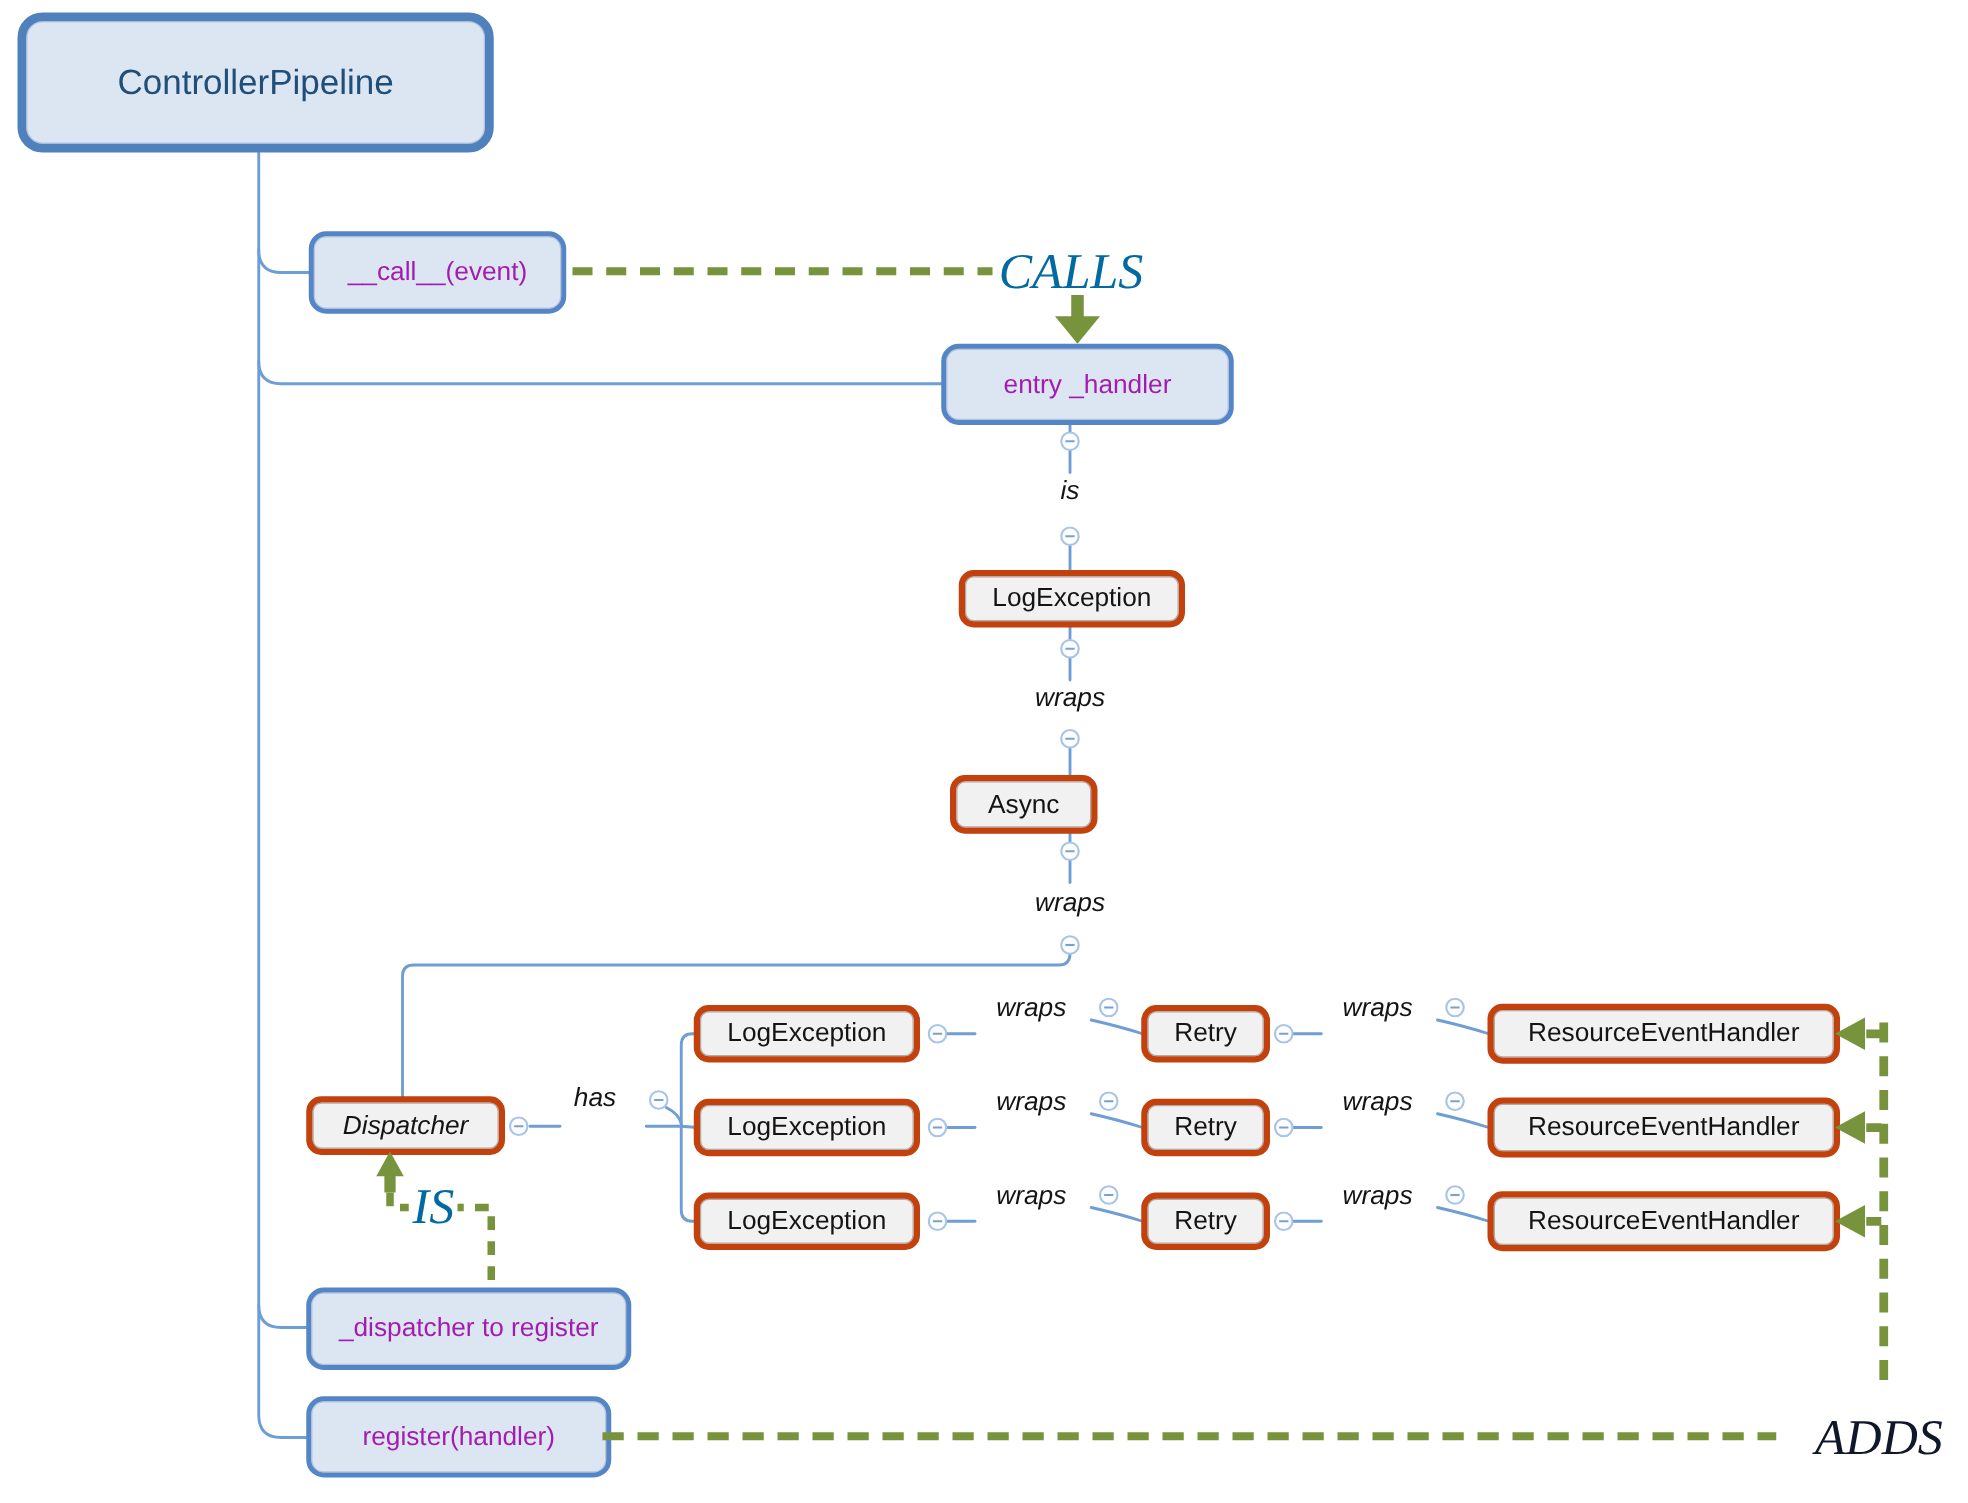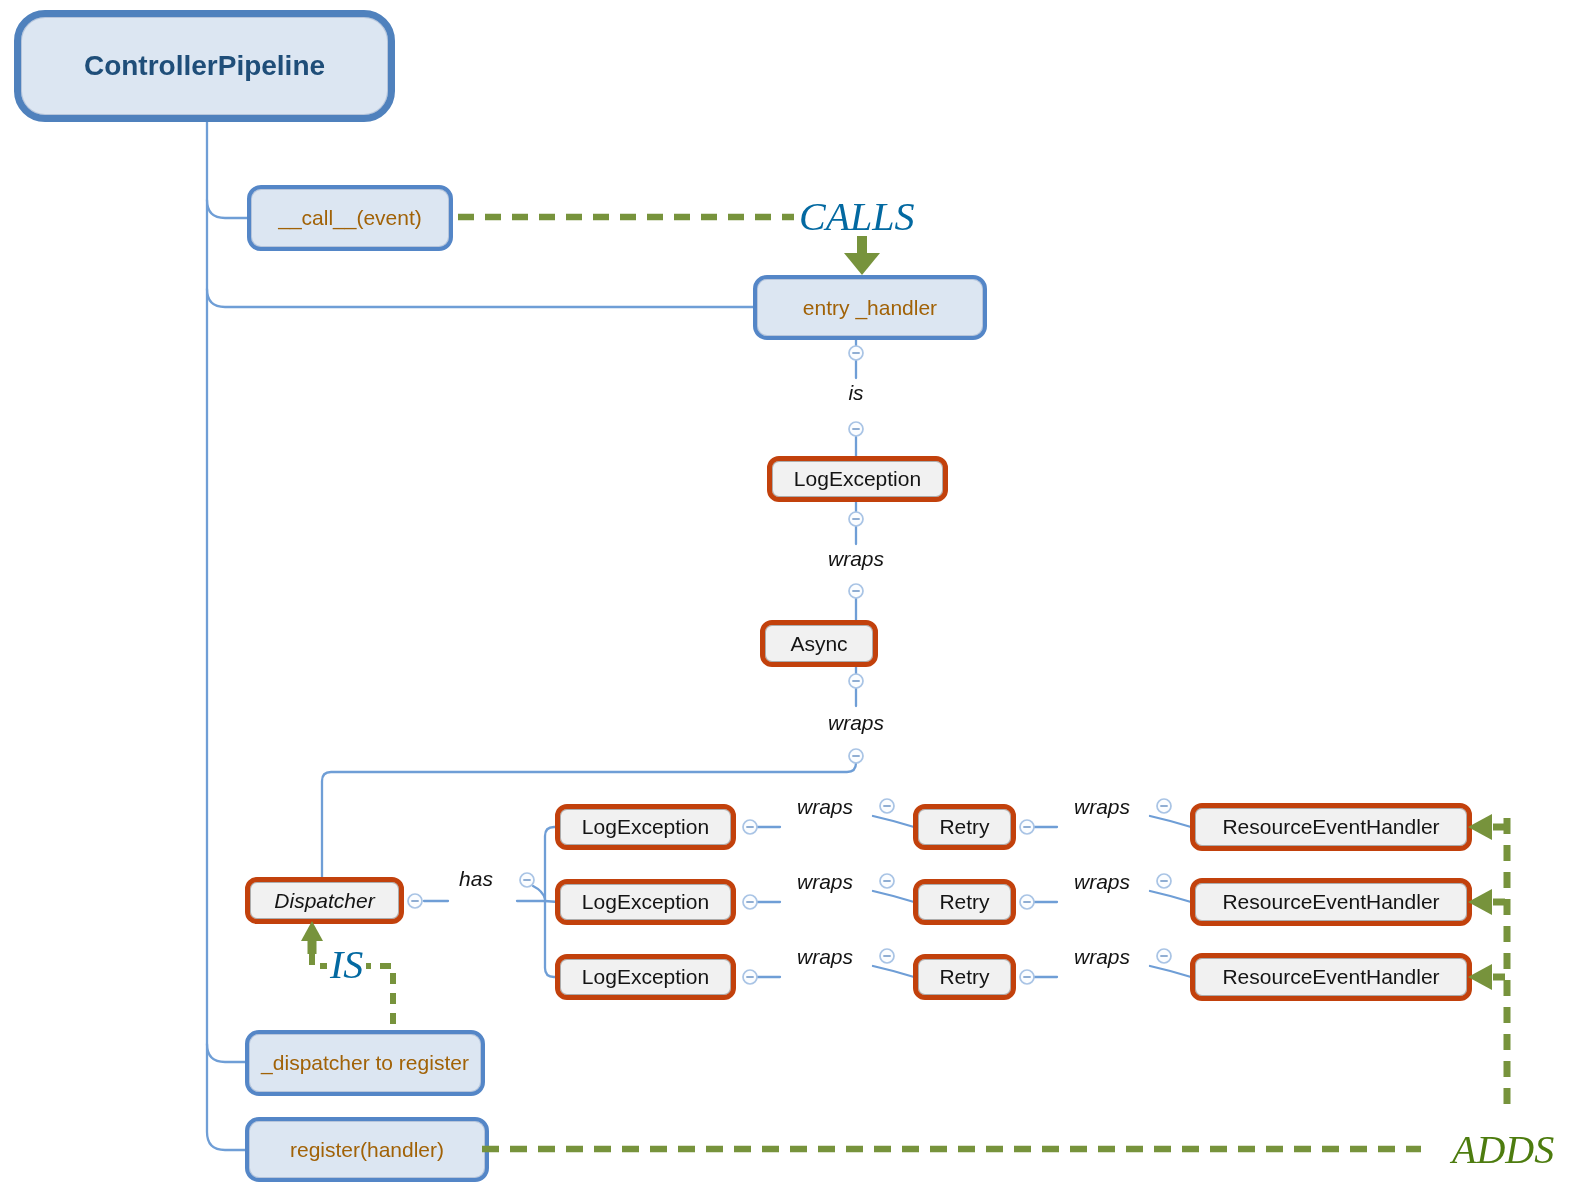--- a/index.html
+++ b/index.html
@@ -2,31 +2,31 @@
 <html><head>
 <meta charset="utf-8">
 <style>
   html,body{margin:0;padding:0;background:#ffffff;}
   #canvas{position:relative;width:1574px;height:1202px;overflow:hidden;
           font-family:"Liberation Sans",sans-serif;}
   svg.layer{position:absolute;left:0;top:0;pointer-events:none;}
   .node{position:absolute;box-sizing:border-box;display:flex;align-items:center;
         justify-content:center;text-align:center;z-index:3;}
   .node-blue{background:#dce6f2;border:4px solid #5486c7;border-radius:14px;
-        color:#a16207;font-size:21px;box-shadow:inset 0 0 0 1px rgba(70,100,150,.25);}
+        color:#a21caf;font-size:21px;box-shadow:inset 0 0 0 1px rgba(70,100,150,.25);}
   .node-gray{background:#f1f1f1;border:5px solid #c2410c;border-radius:12px;
         color:#141414;font-size:21px;box-shadow:inset 0 0 0 1px rgba(70,70,70,.4);}
-  .node-root{background:#dce6f2;border:7px solid #4f81bd;border-radius:31px;
-        color:#1f4e79;font-size:28px;font-weight:bold;
+  .node-root{background:#dce6f2;border:7px solid #4f81bd;border-radius:20px;
+        color:#1f4e79;font-size:28px;font-weight:normal;
         box-shadow:inset 0 0 0 1px rgba(70,100,150,.25);}
   .rel-label{position:absolute;font-style:italic;font-size:21px;color:#141414;
         text-align:center;z-index:4;}
   .callout{position:absolute;font-family:"Liberation Serif",serif;font-style:italic;
         font-size:40px;color:#0369a1;z-index:5;line-height:1;}
-  .callout.dark{color:#4d7c0f;}
+  .callout.dark{color:#0f172a;}
   .callout.on-line{background:#ffffff;padding:0 3px;}
 </style>
 </head>
 <body>
 
 <div id="canvas">
 
   <svg class="layer" width="1574" height="1202" viewBox="0 0 1574 1202">
     <defs>
       <symbol id="mc" viewBox="0 0 16 16">
@@ -104,21 +104,21 @@
   <div class="node node-blue" style="left:247px;top:185px;width:206px;height:66px;">__call__(event)</div>
 
   <div class="node node-blue" style="left:753px;top:275px;width:234px;height:65px;">entry _handler</div>
 
   <div class="node node-gray" style="left:767px;top:456px;width:181px;height:46px;">LogException</div>
 
   <div class="node node-gray" style="left:760px;top:620px;width:118px;height:47px;">Async</div>
 
   <div class="node node-gray" style="left:245px;top:877px;width:159px;height:47px;font-style:italic;">Dispatcher</div>
 
-  <div class="node node-blue" style="left:245px;top:1030px;width:240px;height:66px;">_dispatcher to register</div>
+  <div class="node node-blue" style="left:245px;top:1030px;width:260px;height:66px;">_dispatcher to register</div>
 
   <div class="node node-blue" style="left:245px;top:1117px;width:244px;height:65px;">register(handler)</div>
 
   <div class="node node-gray" style="left:555px;top:804px;width:181px;height:46px;">LogException</div>
   <div class="rel-label" style="left:779px;top:795px;width:92px;">wraps</div>
   <div class="node node-gray" style="left:913px;top:804px;width:103px;height:46px;">Retry</div>
   <div class="rel-label" style="left:1056px;top:795px;width:92px;">wraps</div>
   <div class="node node-gray" style="left:1190px;top:803px;width:282px;height:48px;">ResourceEventHandler</div>
 
   <div class="node node-gray" style="left:555px;top:879px;width:181px;height:46px;">LogException</div>

